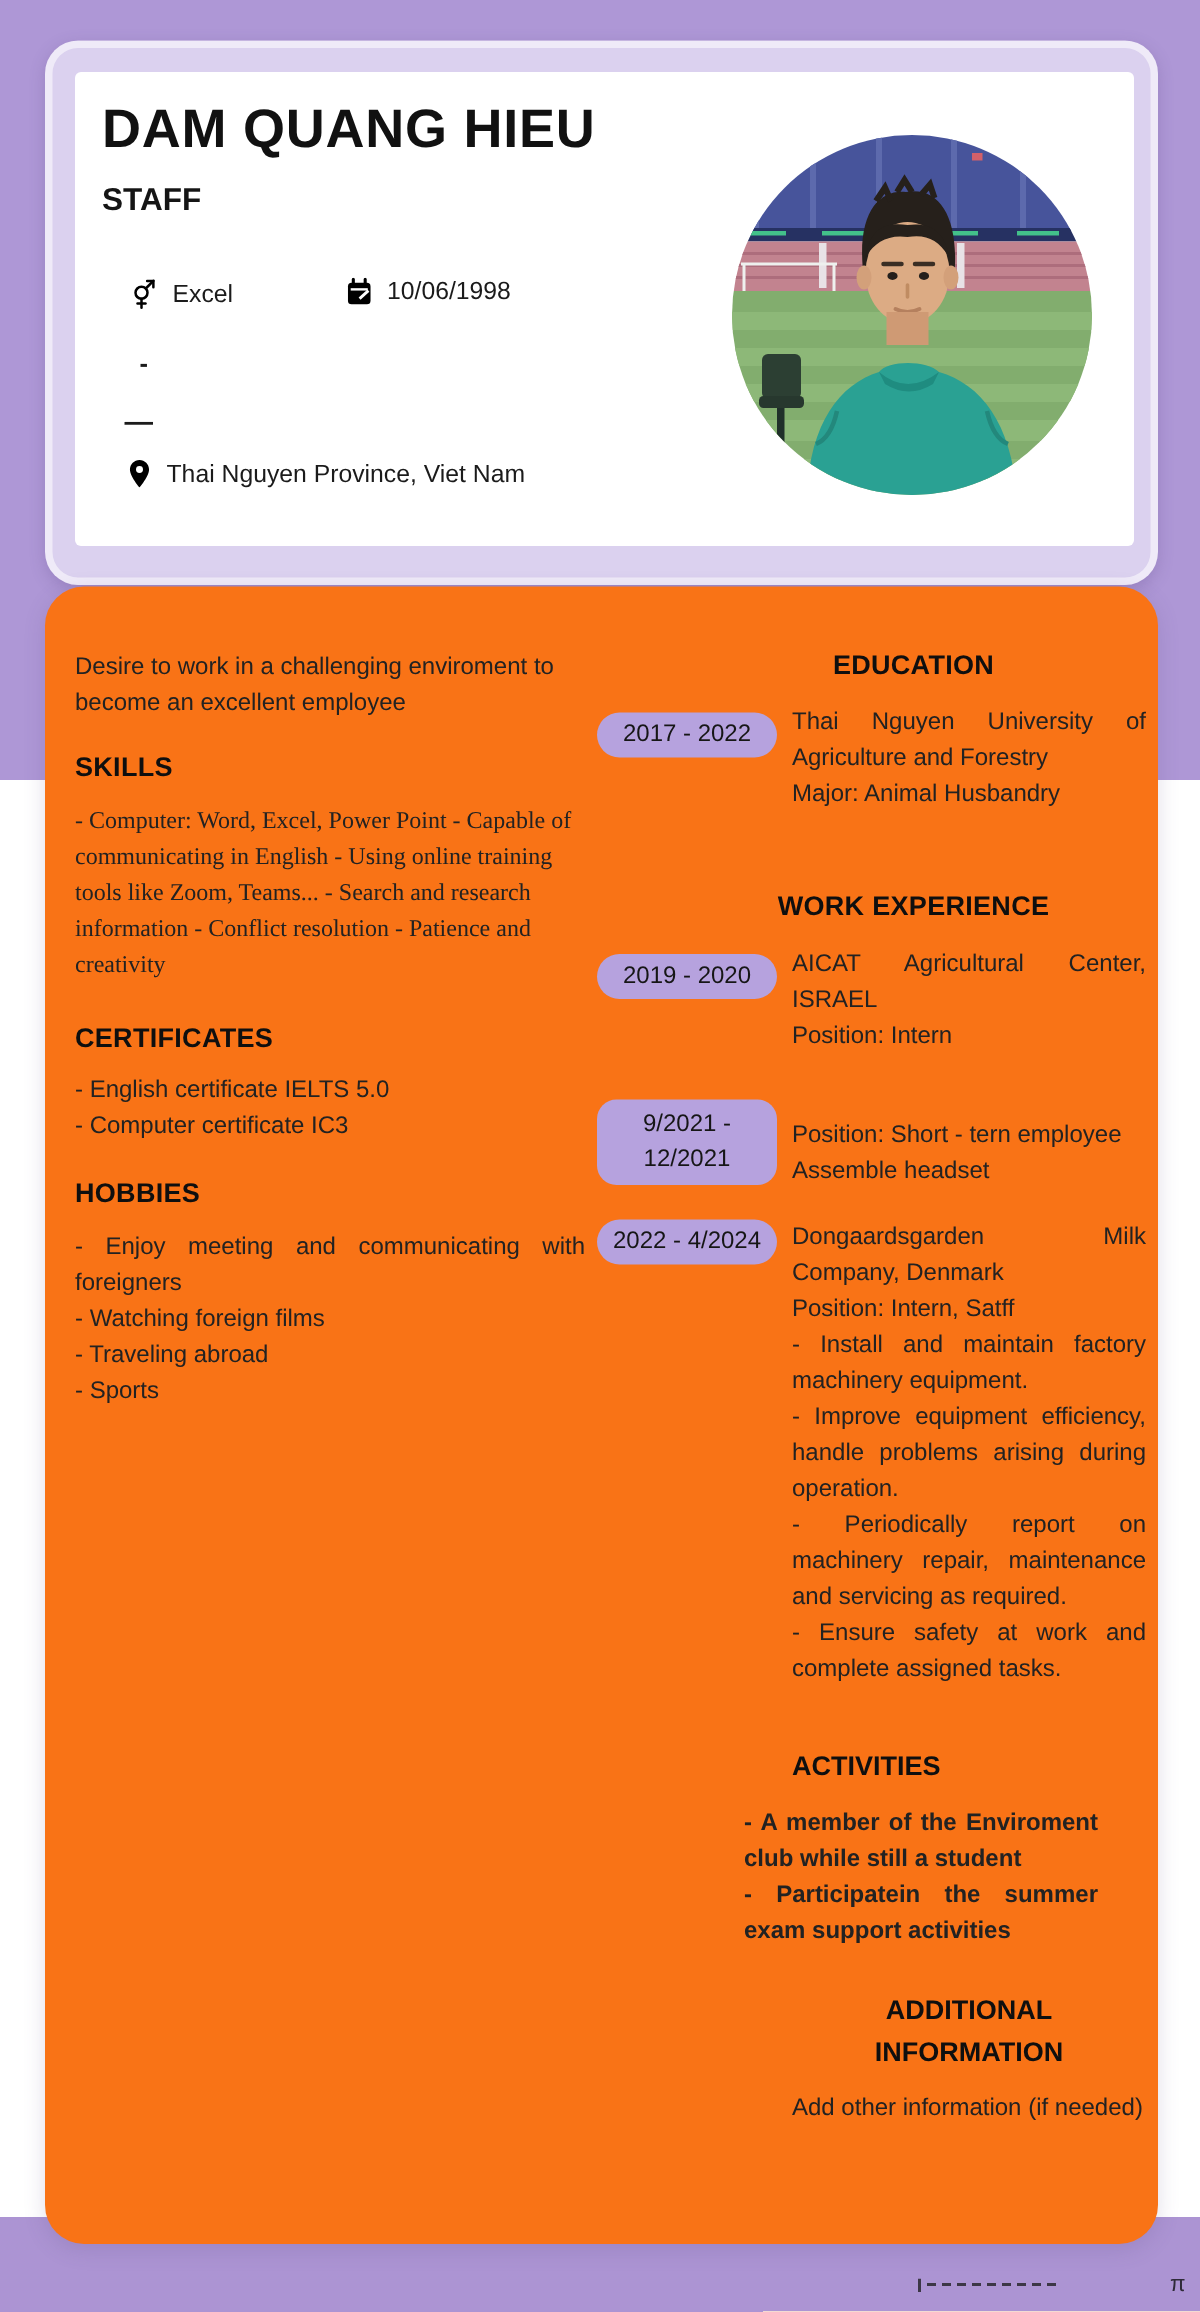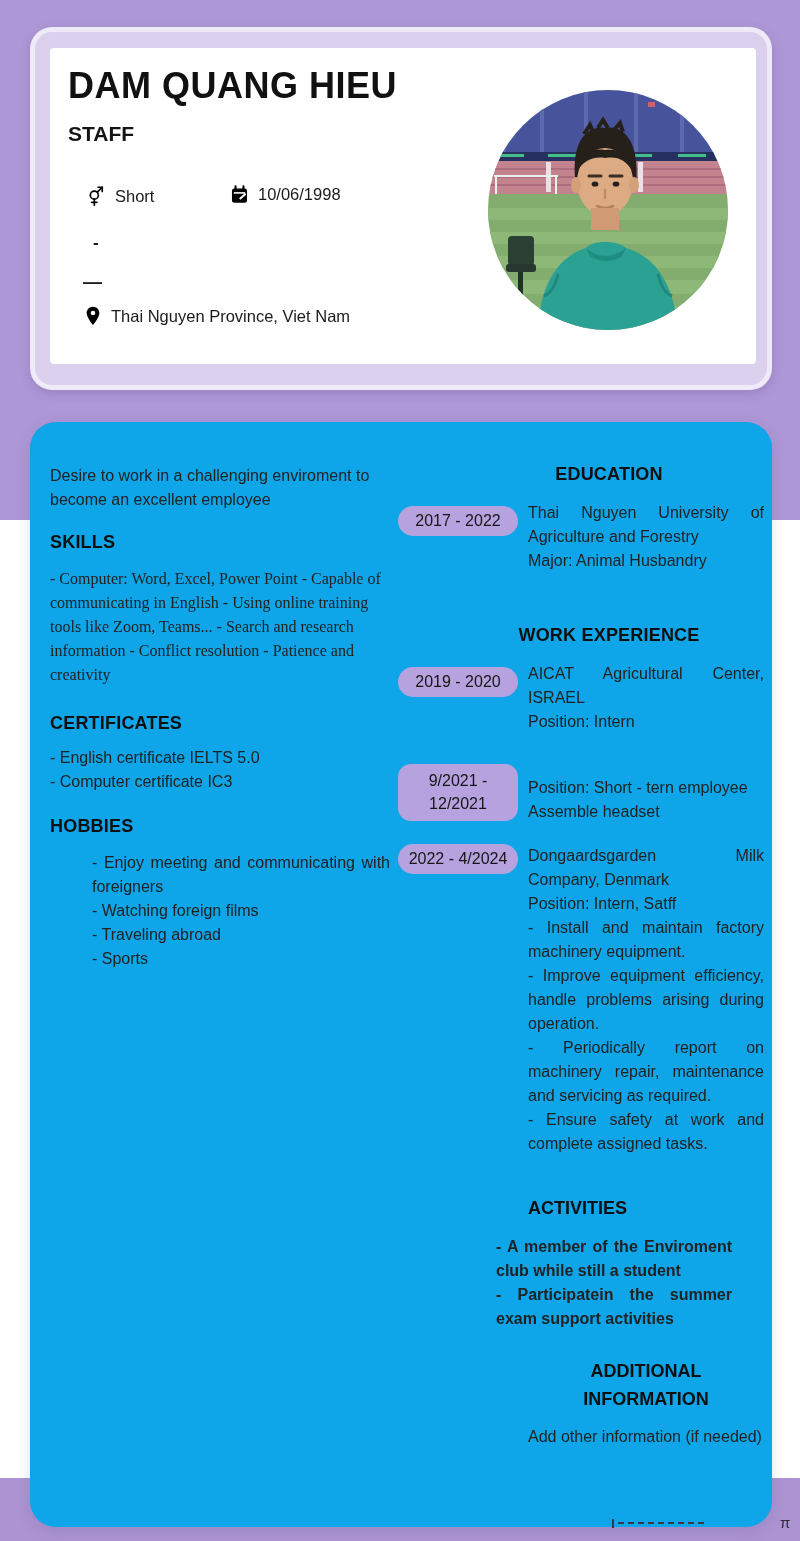--- a/index.html
+++ b/index.html
@@ -24,36 +24,36 @@
   .ii-gender  { left:36px;  top:137px; }
   .ii-dob     { left:180px; top:137px; }
   .ii-dash1   { left:43px;  top:185px; font-weight:800; font-size:17px; }
   .ii-dash2   { left:33px;  top:223px; font-weight:800; font-size:19px; }
   .ii-address { left:34px;  top:257px; }
 
   .photo { position:absolute; left:438px; top:42px; width:240px; height:240px; border-radius:50%; overflow:hidden; }
   .photo svg { display:block; }
 
   
-  .card2 { position:absolute; left:30px; top:422px; width:742px; height:1105px;
-           background:#0ea5e9; border-radius:26px; overflow:hidden;
+  .card2 { position:absolute; left:30px; top:391px; width:742px; height:1105px;
+           background:#f97316; border-radius:26px; overflow:hidden;
            box-shadow:0 4px 14px rgba(90,70,130,.18); }
   .col-left  { position:absolute; left:20px;  top:0; width:340px; padding-top:42px; }
   .col-right { position:absolute; left:368px; top:0; width:366px; padding-top:42px; }
 
   .body-text { font-size:16px; line-height:24px; color:#222; white-space:pre-line; }
   .just { text-align:justify; }
   .l-heading { font-size:18px; font-weight:800; color:#0f0f0f; letter-spacing:.2px; }
   .col-left .objective { margin-top:0; }
   .col-left .h-skills  { margin-top:20px; }
   .col-left .skills    { margin-top:14px;font-family:Liberation Serif, serif; }
   .col-left .h-certs   { margin-top:26px; }
   .col-left .certs     { margin-top:12px; }
   .col-left .h-hobbies { margin-top:22px; }
-  .col-left .hobbies   { margin-top:14px;margin-left:42px; }
+  .col-left .hobbies   { margin-top:14px; }
 
   .r-heading { font-size:18px; font-weight:800; color:#0f0f0f; text-align:center;
                margin-left:56px; width:310px; letter-spacing:.2px; }
   .r-heading-left   { font-size:18px; font-weight:800; color:#0f0f0f; margin-left:130px; }
   .r-heading-center { font-size:18px; font-weight:800; color:#0f0f0f; margin-left:130px;
                       width:236px; text-align:center; line-height:28px; }
   .r-row { display:flex; gap:10px; align-items:flex-start; }
   .badge { flex:0 0 120px; background:#b6a2de; color:#161616; font-size:16px;
            text-align:center; border-radius:15px; padding:3px 6px 4px; line-height:23px; }
   .badge.two-line { border-radius:13px; padding:5px 6px 6px; }
@@ -94,21 +94,21 @@
       <div class="info-item ii-gender">
         <span>
           <svg width="20" height="22" viewBox="0 0 24 26" fill="none" stroke="#000" stroke-width="2" stroke-linecap="round">
             <circle cx="10" cy="12" r="4.8"></circle>
             <path d="M13.6 8.4 L19.5 2.5"></path>
               <path d="M14.5 2.5 h5 v5"></path>
             <path d="M10 16.8 V24"></path>
               <path d="M6.8 20.6 h6.4"></path>
           </svg>
         </span>
-        <span>Short</span>
+        <span>Excel</span>
       </div>
 
       <div class="info-item ii-dob">
         <span>
           <svg width="19" height="19" viewBox="0 0 24 24">
             <path d="M7 1.5 v4 M17 1.5 v4" stroke="#000" stroke-width="2.6" stroke-linecap="round" fill="none"></path>
             <rect x="2.5" y="4.5" width="19" height="18" rx="3" fill="#000"></rect>
             <rect x="4.8" y="9" width="14.4" height="2" fill="#fff"></rect>
             <rect x="11" y="13.2" width="10" height="2.4" transform="rotate(-42 16 14.4)" fill="#fff"></rect>
           </svg>

